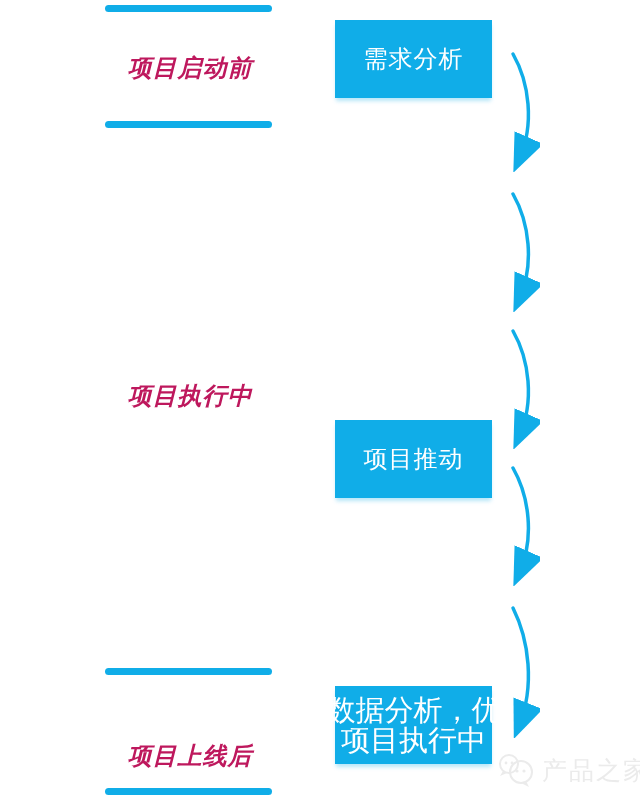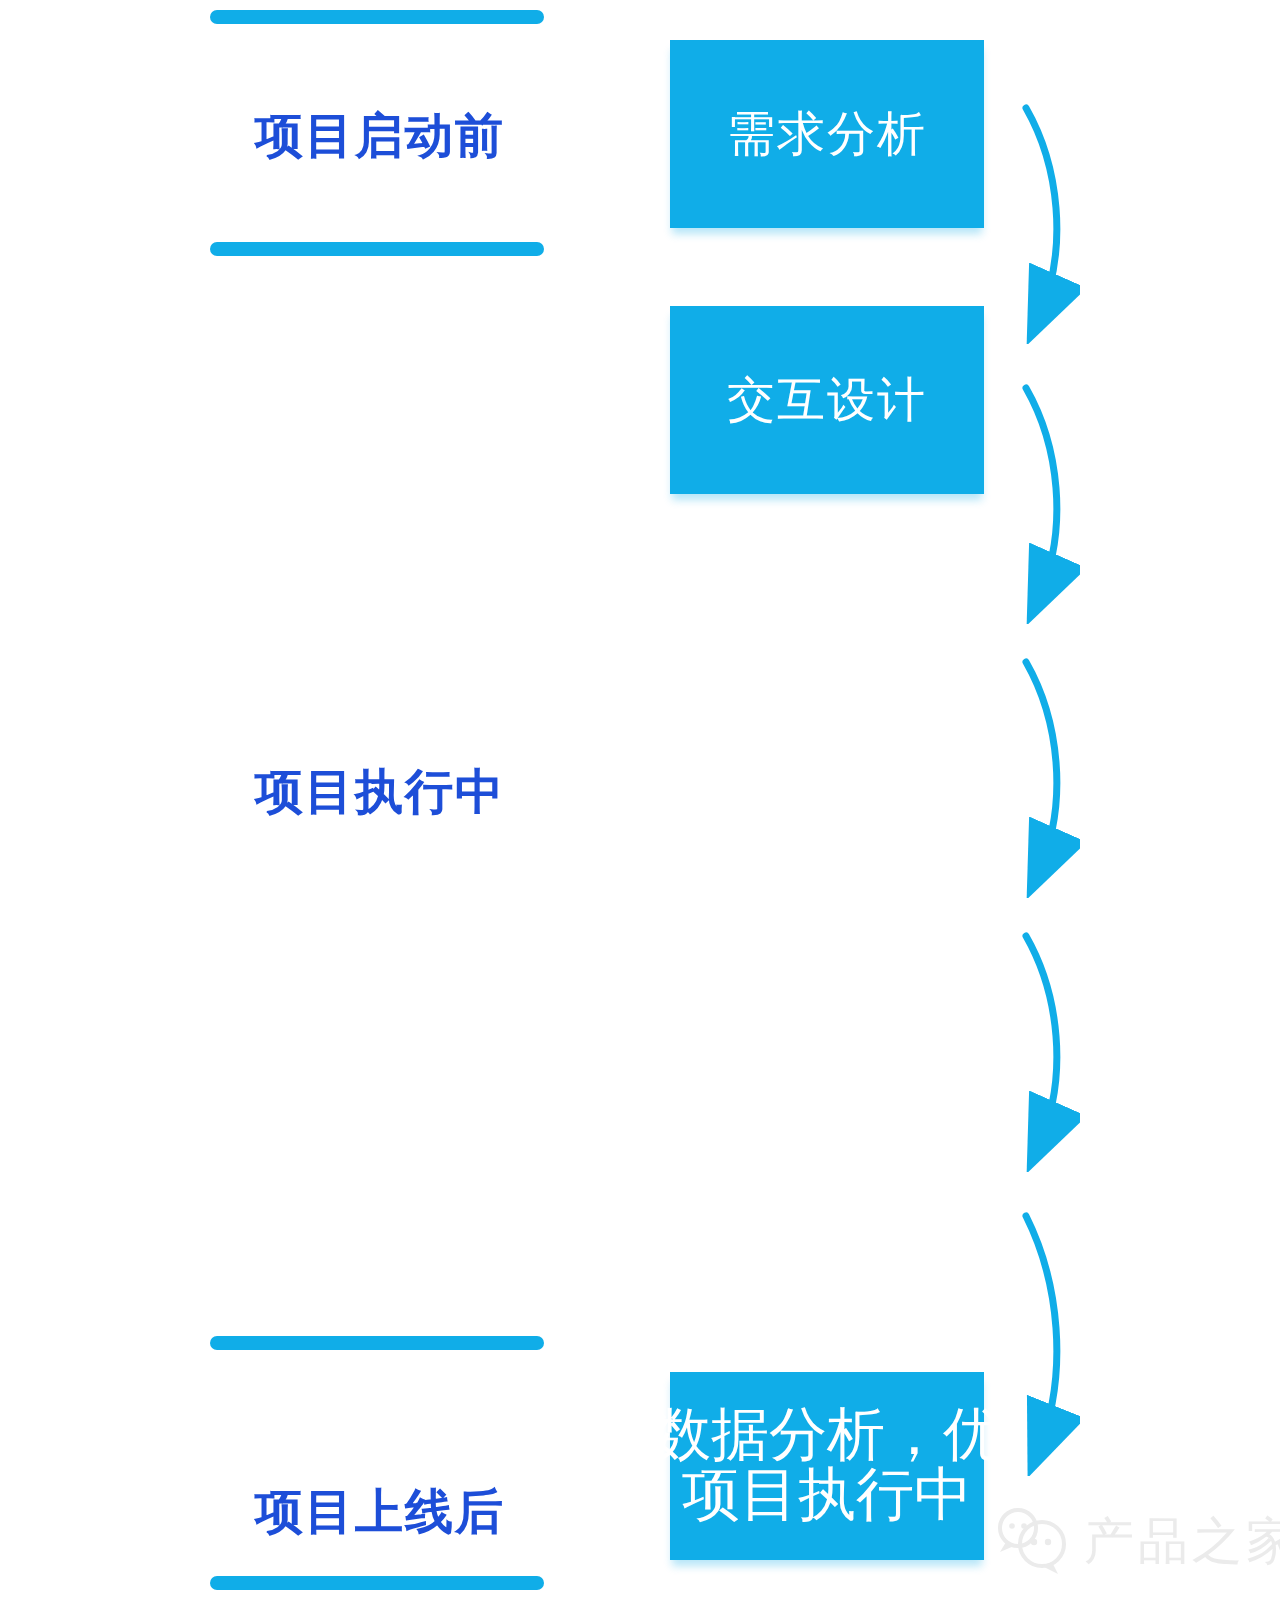--- a/index.html
+++ b/index.html
@@ -14,41 +14,42 @@
     height: 800px;
     background: #ffffff;
     overflow: hidden;
   }
   
   .phase-label {
     position: absolute;
     left: 105px;
     width: 170px;
     text-align: center;
-    color: #1d4ed8;
+    color: #be185d;
     font-size: 24px;
     font-weight: bold;
     letter-spacing: 1px;
     white-space: nowrap;
+    font-style: italic;
   }
   
   .phase-line {
     position: absolute;
     left: 105px;
     width: 167px;
     height: 7px;
     border-radius: 4px;
     background: #10ade8;
   }
   
   .step-box {
     position: absolute;
     left: 335px;
     width: 157px;
-    height: 94px;
+    height: 78px;
     background: #10ade8;
     color: #ffffff;
     display: flex;
     flex-direction: column;
     align-items: center;
     justify-content: center;
     font-size: 24px;
     letter-spacing: 1px;
     text-align: center;
     box-shadow: 0 4px 4px -1px rgba(16, 173, 232, 0.30);
@@ -97,22 +98,22 @@
   <div class="phase-line" style="top:668px"></div>
   <div class="phase-line" style="top:788px"></div>
 
   <div class="phase-label" style="top:52px">项目启动前</div>
   <div class="phase-label" style="top:380px">项目执行中</div>
   <div class="phase-label" style="top:740px">项目上线后</div>
 
   <div class="step-box" style="top:20px">
     <span>需求分析</span>
   </div>
-  <div class="step-box" style="top:153px">
-    <span>交互设计</span>
+  <div class="step-box" style="top:420px">
+    <span>项目推动</span>
   </div>
   <div class="step-box" style="top:686px">
     <span class="two-line">数据分析，优</span>
     <span class="two-line">项目执行中</span>
   </div>
 
   <svg class="flow-arrow" style="top:50px" width="40" height="122" viewBox="0 0 40 122">
     <defs>
         <marker id="ah1" markerWidth="12" markerHeight="10" refX="7" refY="4.5" orient="auto">
           <path d="M0 0 L11 4.5 L0 9 Z" fill="#10ade8"></path>

